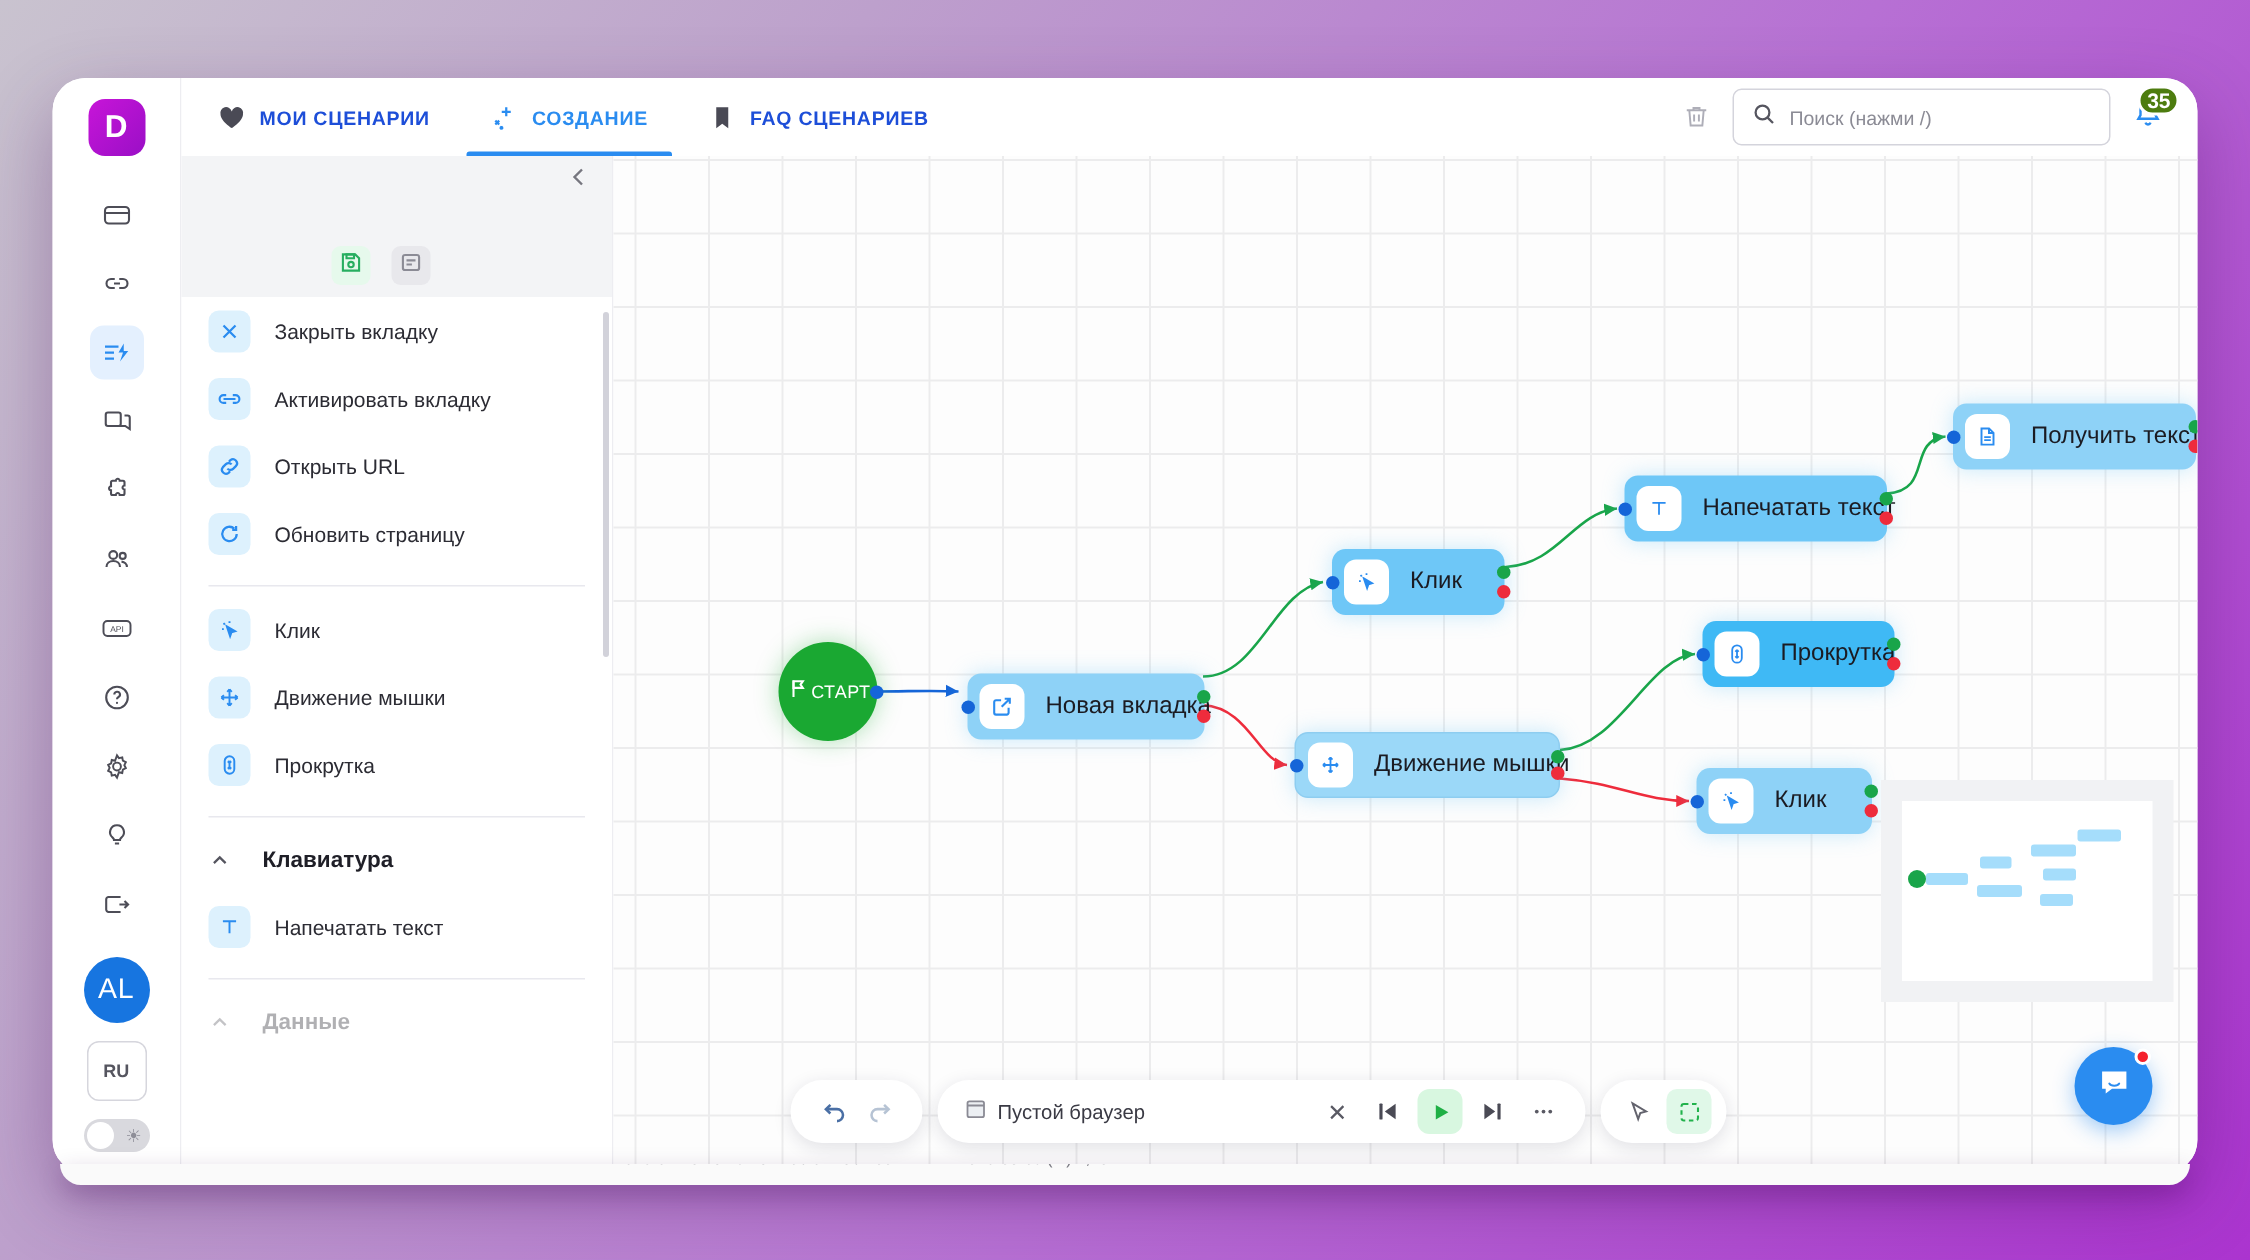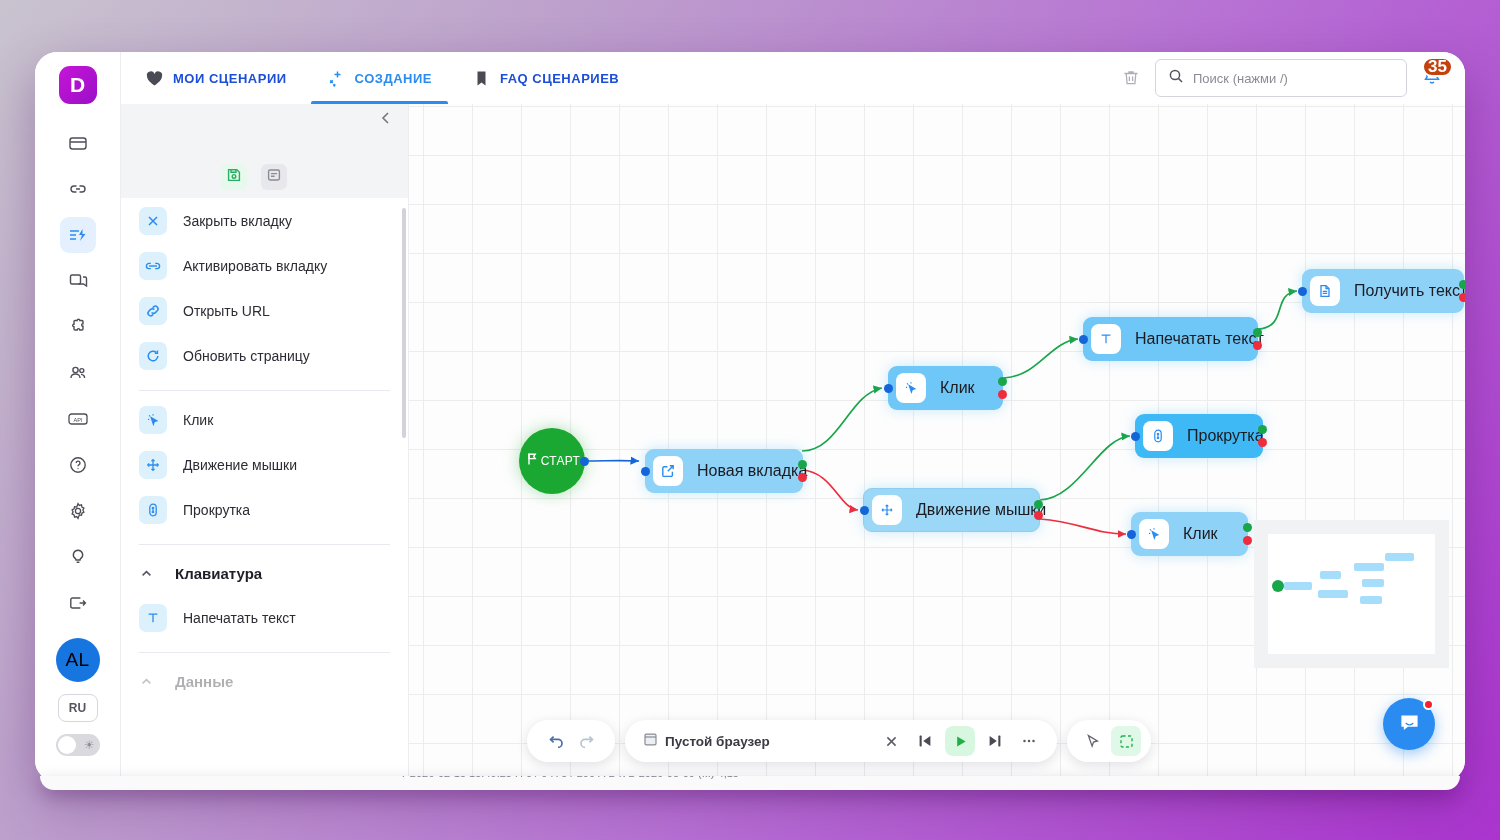--- a/index.html
+++ b/index.html
@@ -39,26 +39,26 @@
     display:flex;align-items:center;justify-content:center;
     color:#fff;font-size:21px;font-weight:bold;margin-bottom:16px;cursor:pointer;
   }
   .rail-ico{
     width:36px;height:36px;margin:5px 0;border-radius:9px;
     display:flex;align-items:center;justify-content:center;cursor:pointer;color:#4d4d57;
   }
   .rail-ico.active{background:#e4f0fe;color:#2a8cf0;}
   .rail-ico svg{display:block;}
   #avatar{
-    width:44px;height:44px;border-radius:50%;background:#1775e0;color:#000000;
+    width:44px;height:44px;border-radius:50%;background:#1775e0;color:#ffffff;
     display:flex;align-items:center;justify-content:center;font-size:19px;
     letter-spacing:.5px;margin-top:12px;cursor:pointer;
   }
   #lang-btn{
-    margin-top:12px;width:40px;height:28px;border:1px solid #d6d6dd;border-radius:8px;
+    margin-top:12px;width:40px;height:40px;border:1px solid #d6d6dd;border-radius:8px;
     display:flex;align-items:center;justify-content:center;
     font-size:12px;font-weight:bold;color:#55555f;cursor:pointer;background:#fff;
   }
   #theme-toggle{
     margin-top:12px;width:44px;height:22px;border-radius:11px;background:#d9d9de;
     position:relative;cursor:pointer;
   }
   #theme-toggle .knob{
     position:absolute;left:2px;top:2px;width:18px;height:18px;border-radius:50%;background:#fff;
   }
@@ -84,21 +84,21 @@
     display:flex;align-items:center;gap:9px;padding:0 12px;
   }
   #search-box input{
     border:0;outline:0;font-size:13px;color:#35353d;width:100%;
     font-family:"Liberation Sans",sans-serif;background:transparent;
   }
   #search-box input::placeholder{color:#8b8b95;}
   #bell{position:relative;cursor:pointer;color:#2a8cf0;display:flex;}
   #bell .badge{
     position:absolute;top:-8px;right:-10px;min-width:20px;height:20px;border-radius:10px;
-    background:#c2410c;color:#fff;font-size:17px;font-weight:bold;
+    background:#4d7c0f;color:#fff;font-size:14px;font-weight:bold;
     display:flex;align-items:center;justify-content:center;padding:0 4px;
     border:2px solid #fff;
   }
   
   #panel{
     position:absolute;left:86px;top:52px;width:288px;bottom:0;background:#fff;
     border-right:1px solid #ededf1;
   }
   #panel-head{
     height:52px;background:#f3f4f6;position:relative;
@@ -167,21 +167,21 @@
   }
   #start-node .s-label{font-size:12px;letter-spacing:.3px;}
   
   #bottom-bar{position:absolute;left:118px;bottom:20px;display:flex;align-items:center;gap:10px;}
   .pill{
     background:#fff;border-radius:22px;height:42px;display:flex;align-items:center;
     box-shadow:0 3px 12px rgba(30,30,60,.13);
   }
   #undo-pill{gap:4px;padding:0 14px;}
   .tb-ico{width:28px;height:28px;display:flex;align-items:center;justify-content:center;cursor:pointer;color:#4a6fa5;}
-  #runner-pill{padding:0 14px 0 18px;gap:12px;min-width:432px;font-weight:bold;}
+  #runner-pill{padding:0 14px 0 18px;gap:12px;min-width:432px;}
   #runner-name{font-size:13.5px;color:#3a3a44;display:flex;align-items:center;gap:7px;white-space:nowrap;}
   #runner-ctrls{margin-left:auto;display:flex;align-items:center;gap:6px;}
   .ctrl{width:28px;height:28px;display:flex;align-items:center;justify-content:center;cursor:pointer;color:#4a4a55;}
   .ctrl.play{width:30px;height:30px;border-radius:8px;background:#d8f7e0;color:#1fb045;}
   #tools-pill{padding:0 10px;gap:4px;}
   .tool{width:30px;height:30px;border-radius:7px;display:flex;align-items:center;justify-content:center;cursor:pointer;color:#63636d;}
   .tool.sel{background:#e0f8e8;color:#22b24c;}
   
   #minimap{
     position:absolute;right:16px;bottom:114px;width:195px;height:148px;

